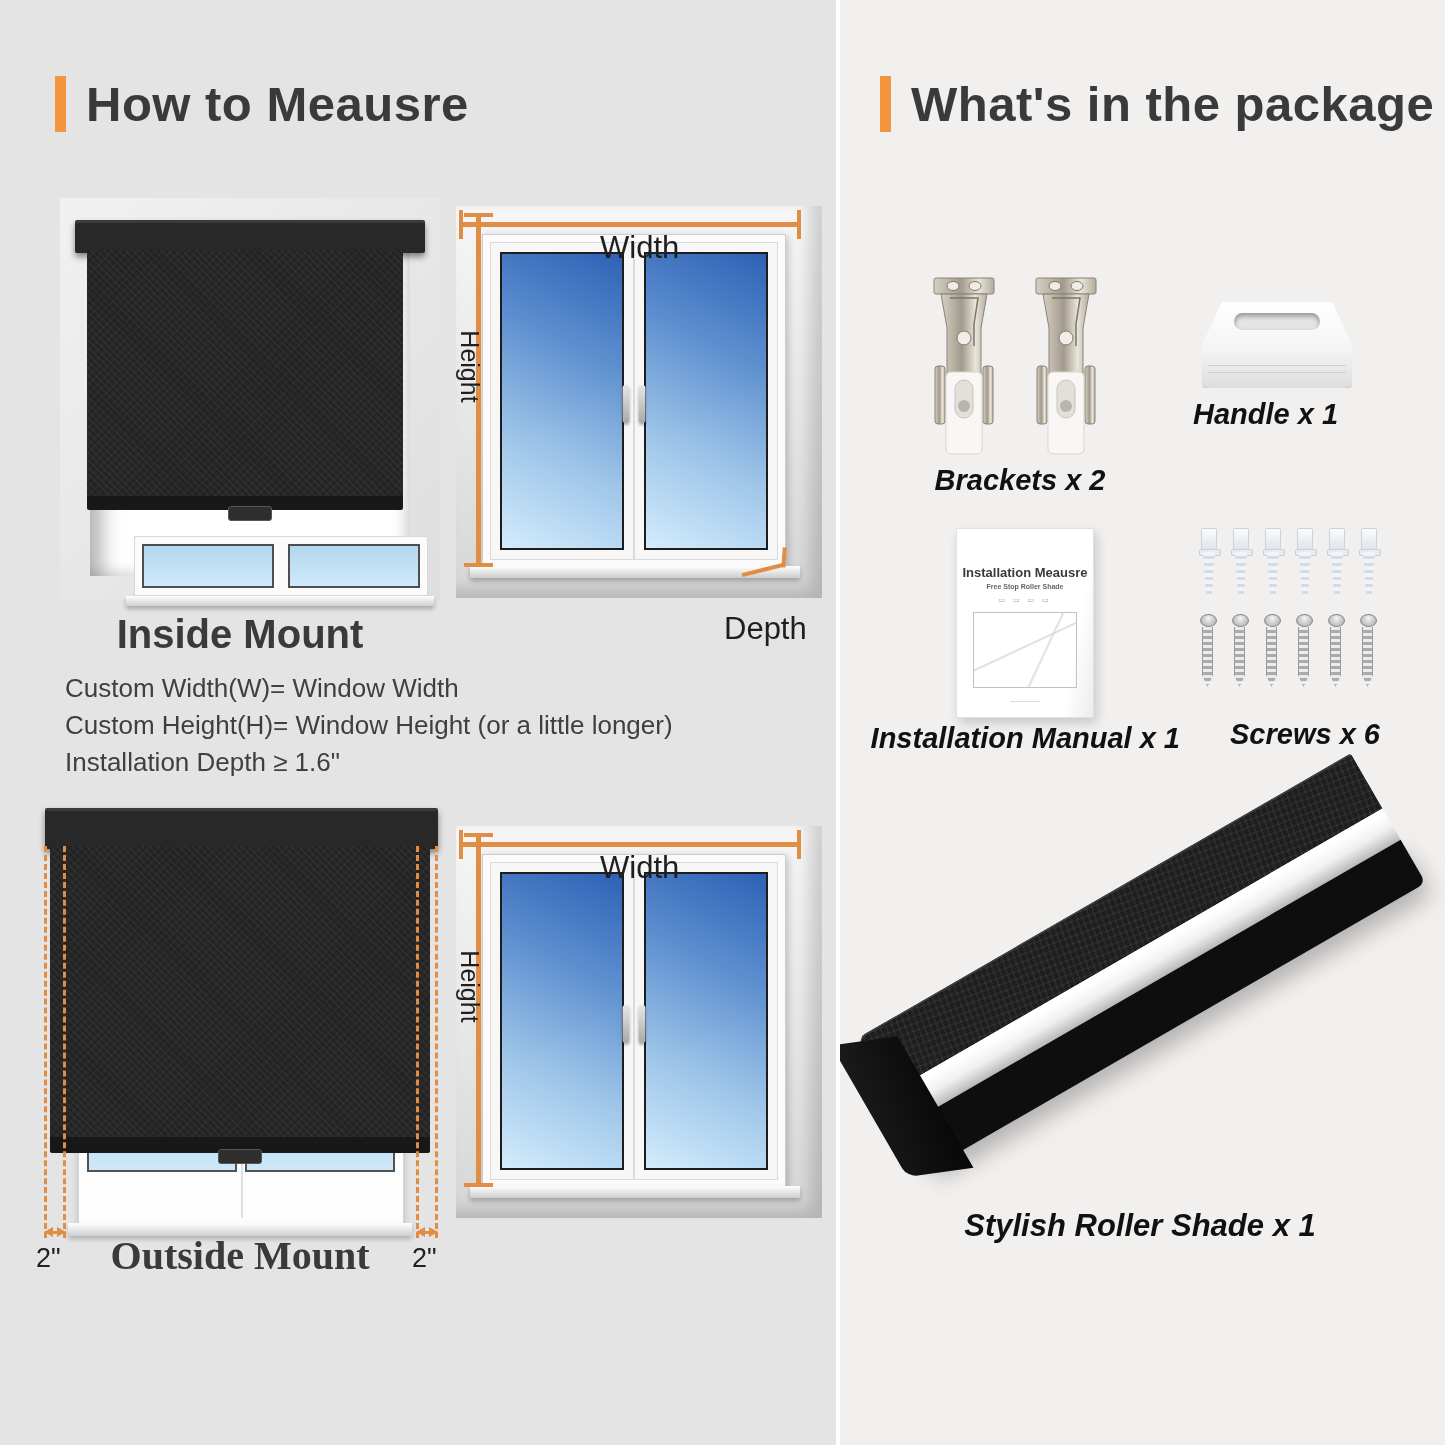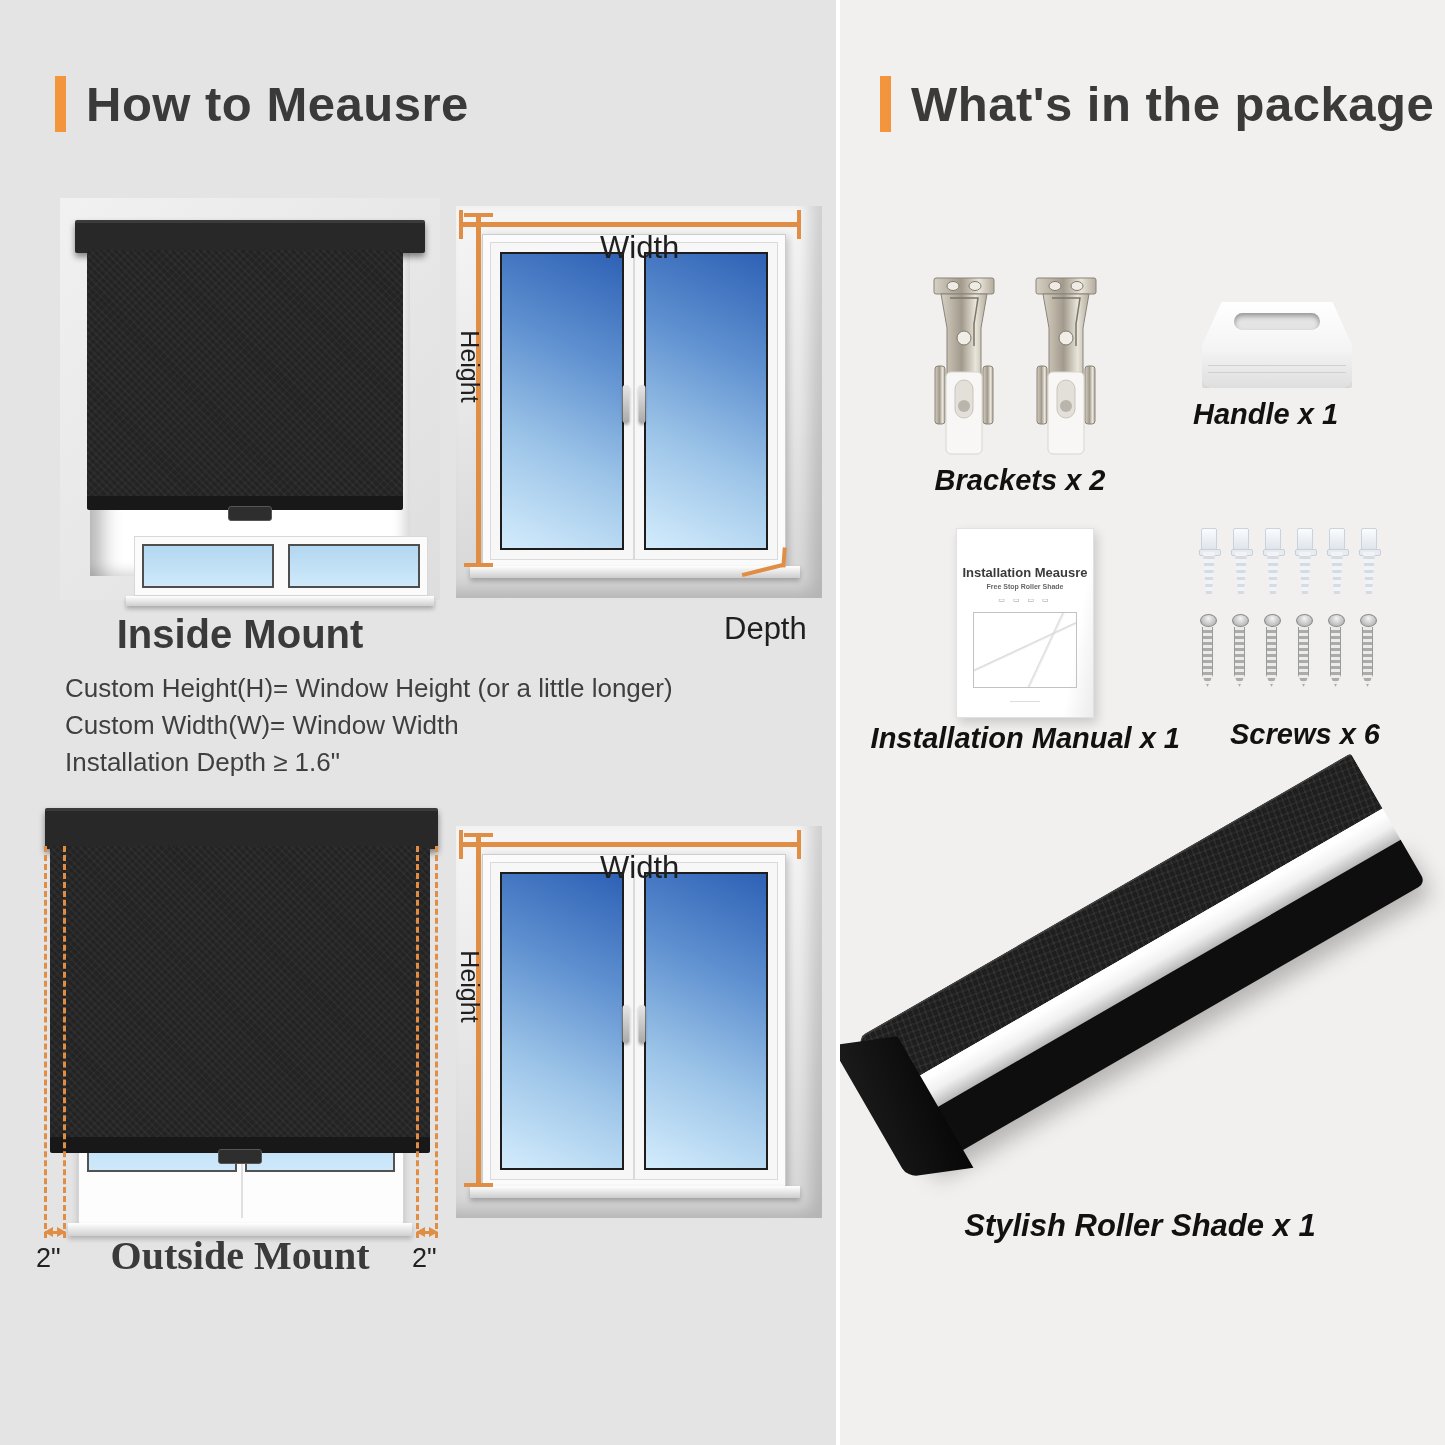--- a/index.html
+++ b/index.html
@@ -196,22 +196,22 @@
     <div class="dlabel" style="left:160px;top:38px;">Width</div>
     <div class="meas-y" style="left:36px;top:22px;height:352px;"></div>
     <div class="vlabel">Height</div>
     <div class="depth-mark"></div>
     <div class="dlabel" style="left:284px;top:388px;margin-top:31px;">Depth</div>
   </div>
 
   <div class="mount-heading" style="left:60px;top:612px;width:360px;">Inside Mount</div>
 
   <div class="spec-lines" style="left:65px;top:670px;">
+    <div>Custom Width(W)= Window Width</div>
     <div>Custom Height(H)= Window Height (or a little longer)</div>
-    <div>Custom Width(W)= Window Width</div>
     <div>Installation Depth ≥ 1.6"</div>
   </div>
 
   <div class="om">
     <div class="ow-window">
       <div class="ow-pane l"></div>
       <div class="ow-pane r"></div>
       <div class="ow-divider"></div>
     </div>
     <div class="ow-sill"></div>

